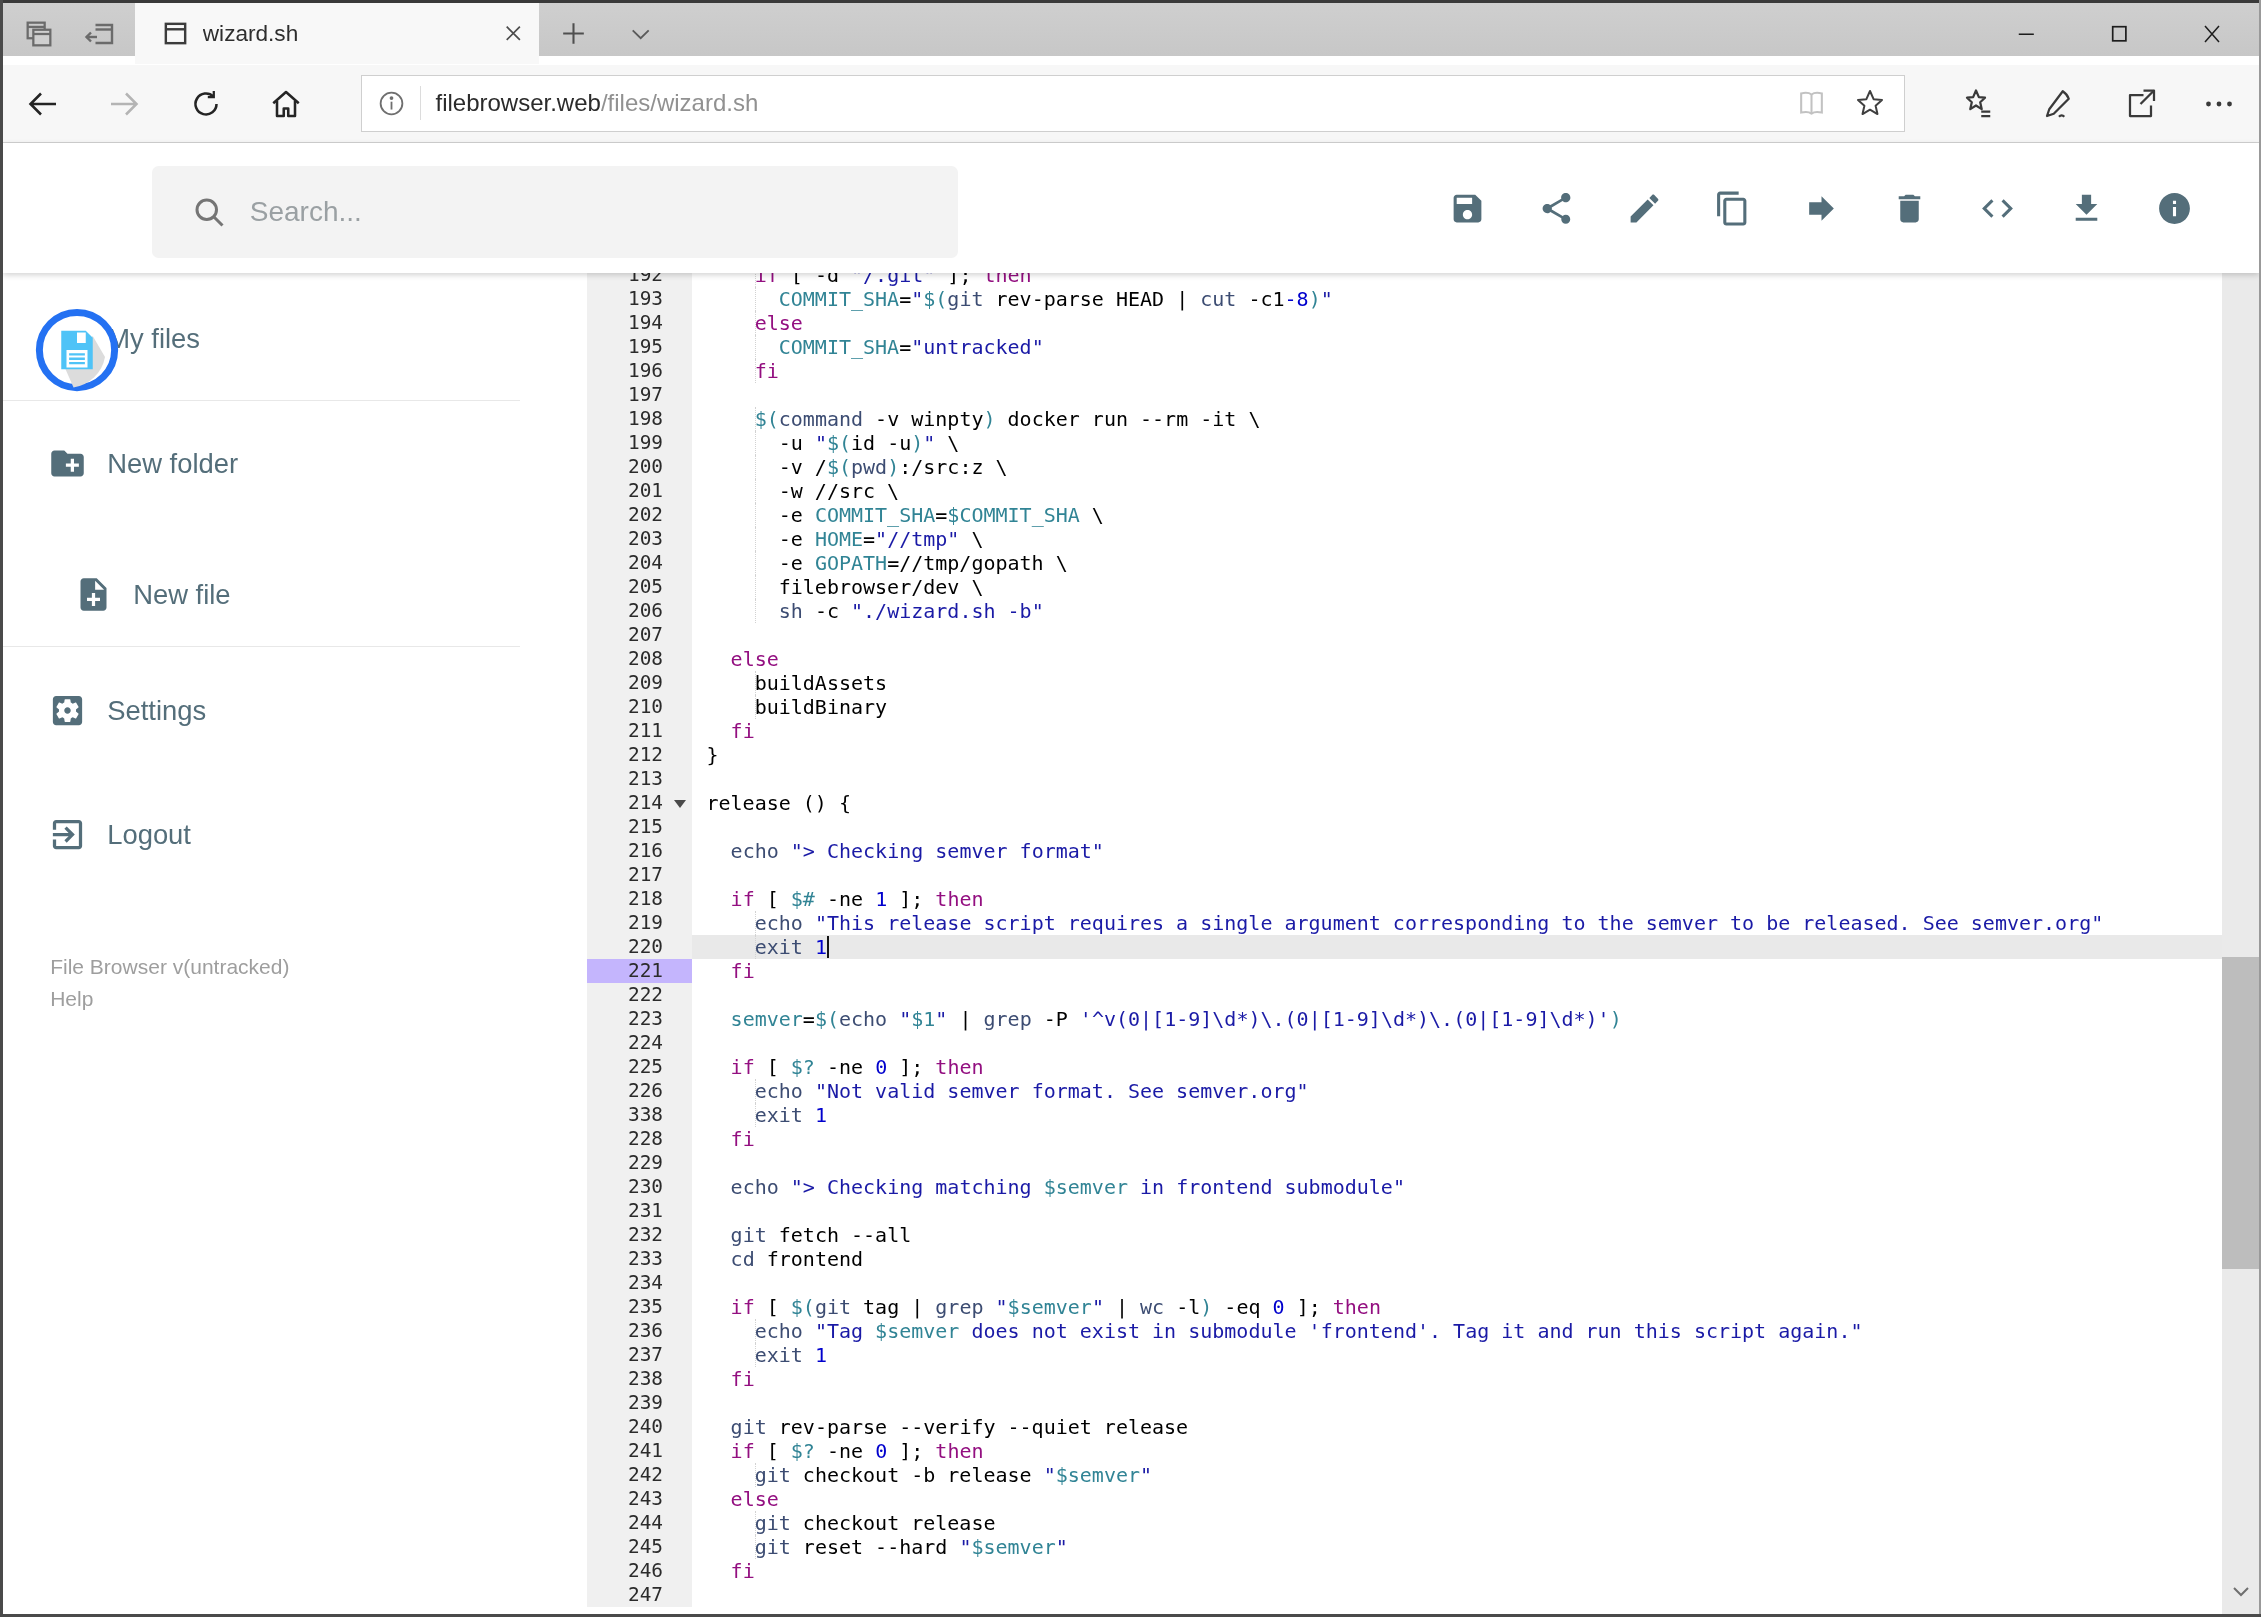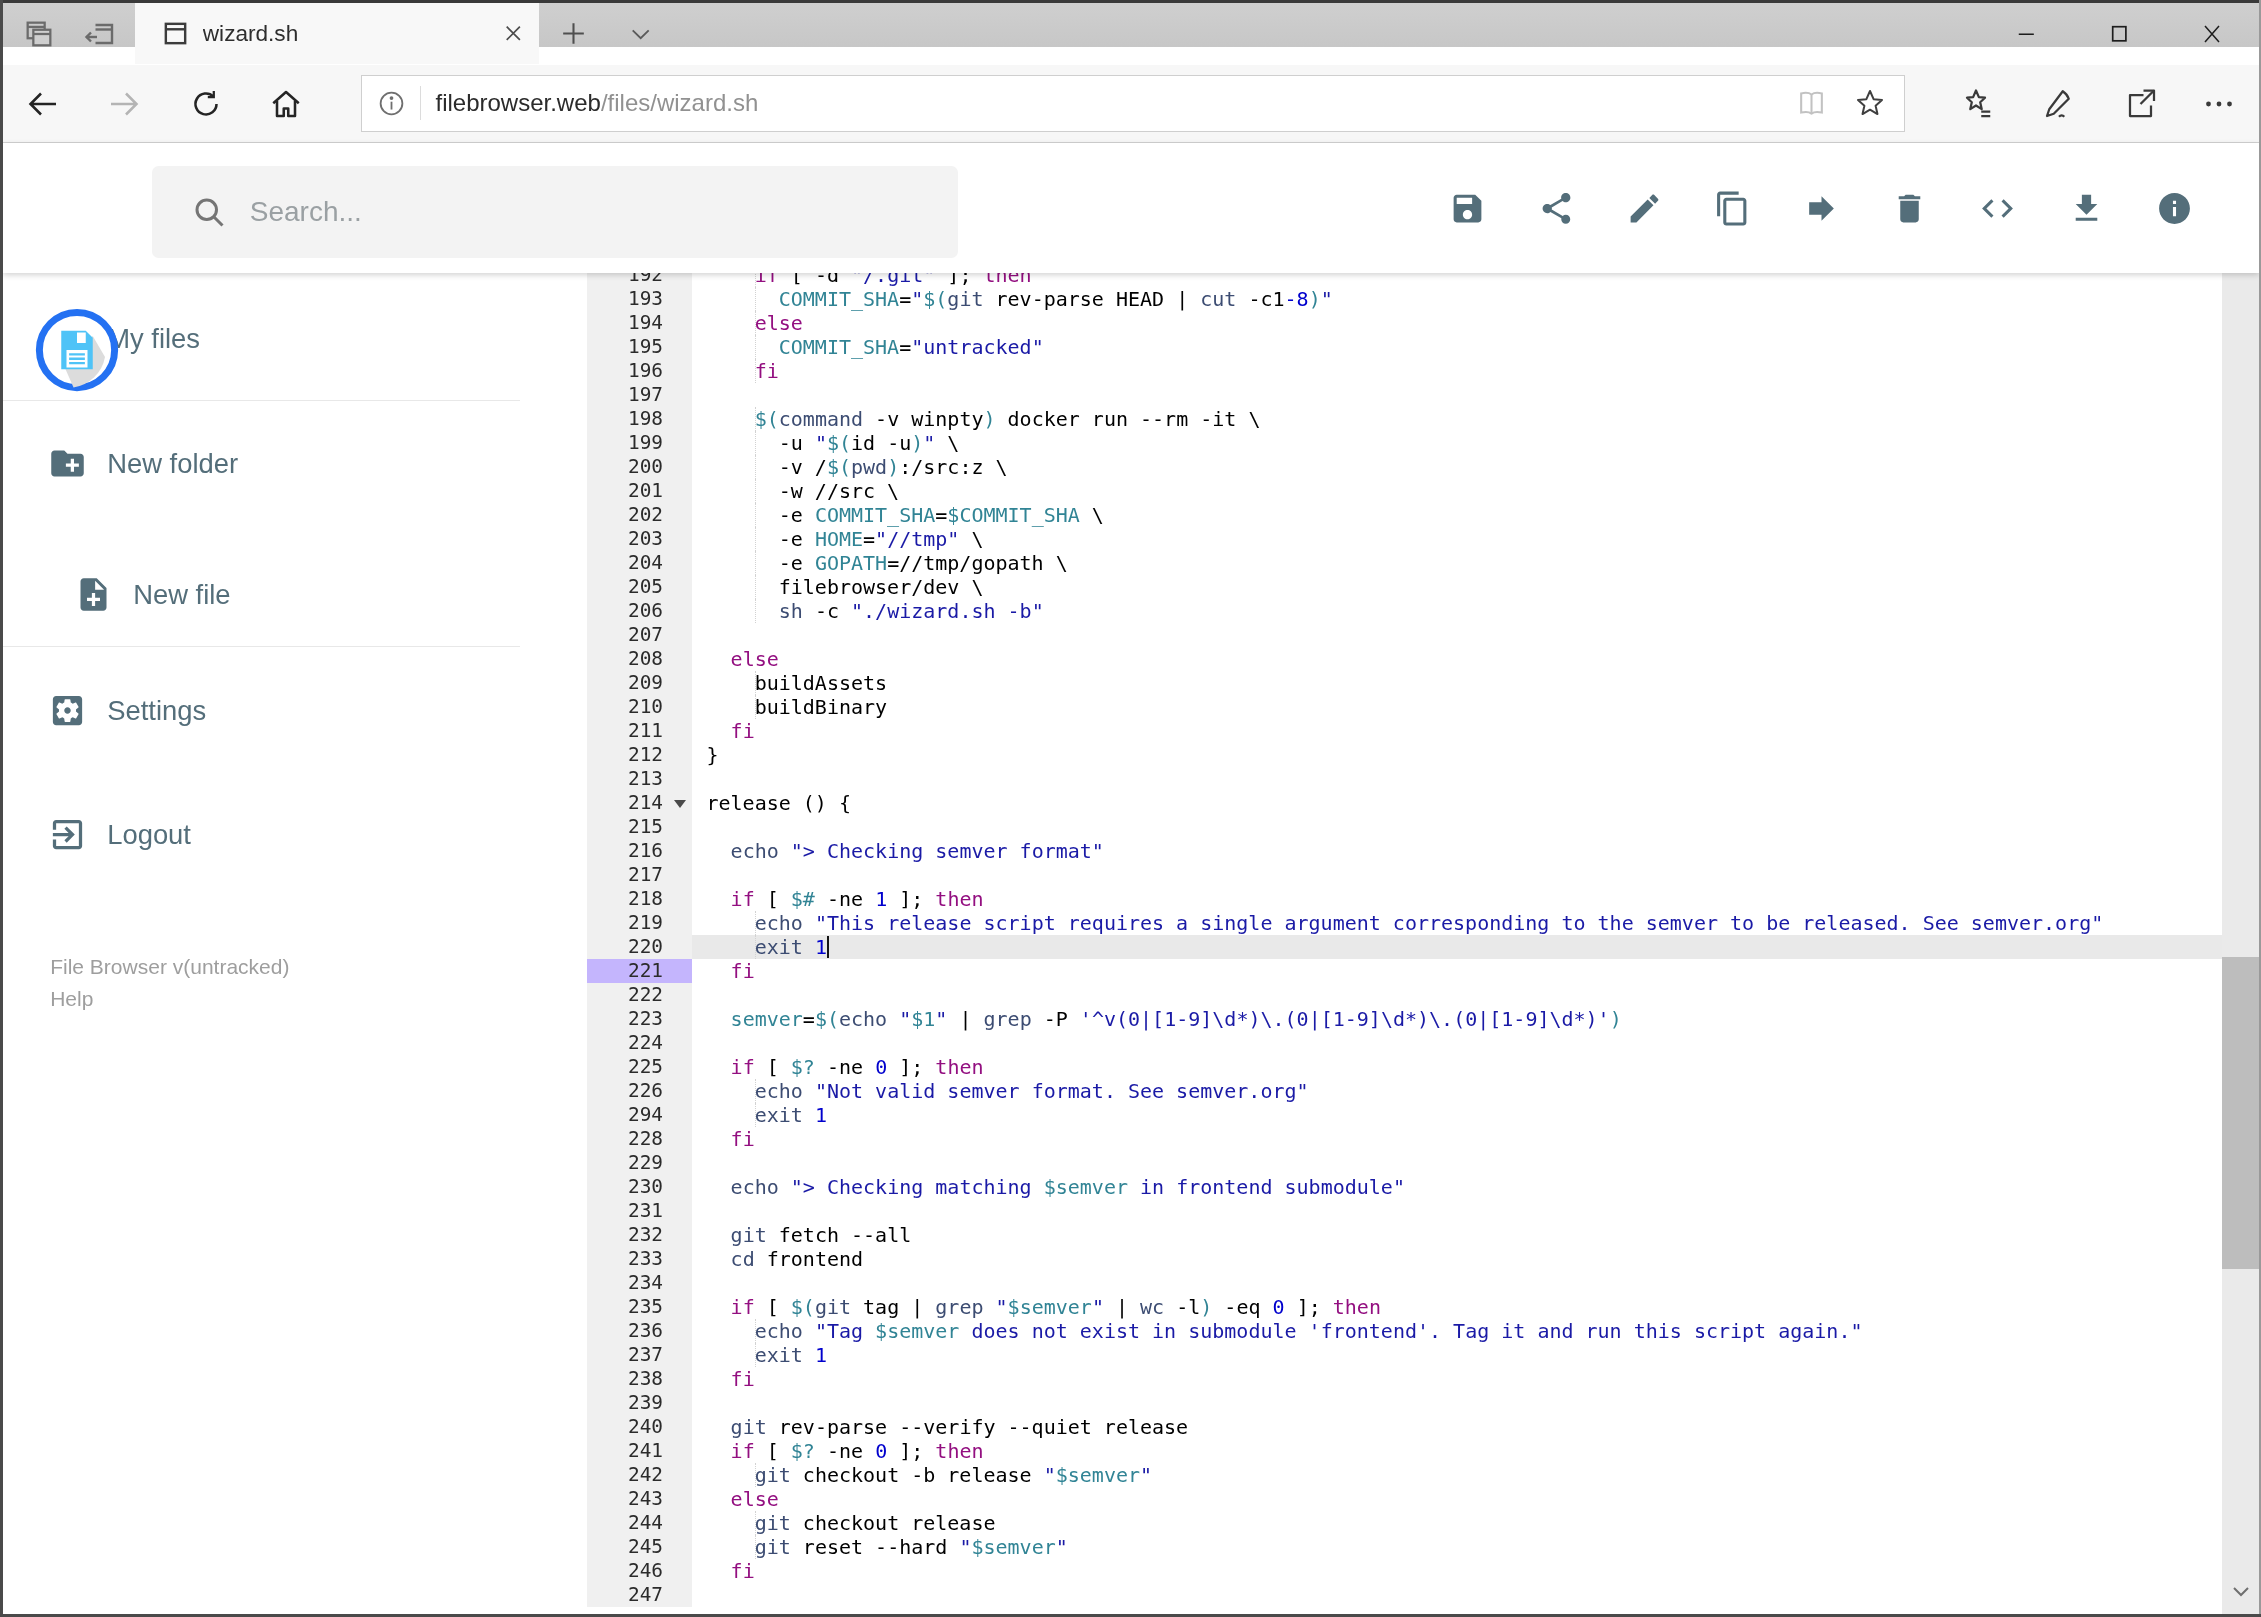--- a/index.html
+++ b/index.html
@@ -9,21 +9,21 @@
   svg { display:block; }
 
   
   .frame { position:absolute; background:#4a4a4a; z-index:50; pointer-events:none; }
   #frame-top { left:0; top:0; width:100%; height:3.2px; background:#3a3a3a; }
   #frame-left { left:0; top:0; width:3.2px; height:100%; }
   #frame-right { right:0; top:0; width:2.4px; height:100%; background:#999; }
   #frame-bottom { left:0; bottom:0; width:100%; height:3.2px; }
 
   
-  #tabbar { position:absolute; left:0; top:3.2px; width:100%; height:44px;
+  #tabbar { position:absolute; left:0; top:3.2px; width:100%; height:53px;
             background:linear-gradient(#cfcfcf,#c7c7c7); }
   .tab-tool-btn { position:absolute; top:0; height:61px; width:52px;
                   display:flex; align-items:center; justify-content:center; color:#6b6b6b; }
   #tab-preview-btn { left:13px; }
   #tabs-aside-btn { left:74px; }
   #tab { position:absolute; left:135px; top:0; width:404px; height:61px; background:#f8f8f8;
          display:flex; align-items:center; padding:0 14.5px; }
   #tab-favicon { margin:0 13px 0 11.3px; color:#3c3c3c; }
   #tab-title { flex:1; font-size:22.6px; color:#2e2e2e; white-space:nowrap; overflow:hidden; }
   #tab-close { color:#4c4c4c; }
@@ -444,21 +444,21 @@
       <div class="gut-row">217</div>
       <div class="gut-row">218</div>
       <div class="gut-row">219</div>
       <div class="gut-row">220</div>
       <div class="gut-row active">221</div>
       <div class="gut-row">222</div>
       <div class="gut-row">223</div>
       <div class="gut-row">224</div>
       <div class="gut-row">225</div>
       <div class="gut-row">226</div>
-      <div class="gut-row">294</div>
+      <div class="gut-row">338</div>
       <div class="gut-row">228</div>
       <div class="gut-row">229</div>
       <div class="gut-row">230</div>
       <div class="gut-row">231</div>
       <div class="gut-row">232</div>
       <div class="gut-row">233</div>
       <div class="gut-row">234</div>
       <div class="gut-row">235</div>
       <div class="gut-row">236</div>
       <div class="gut-row">237</div>

